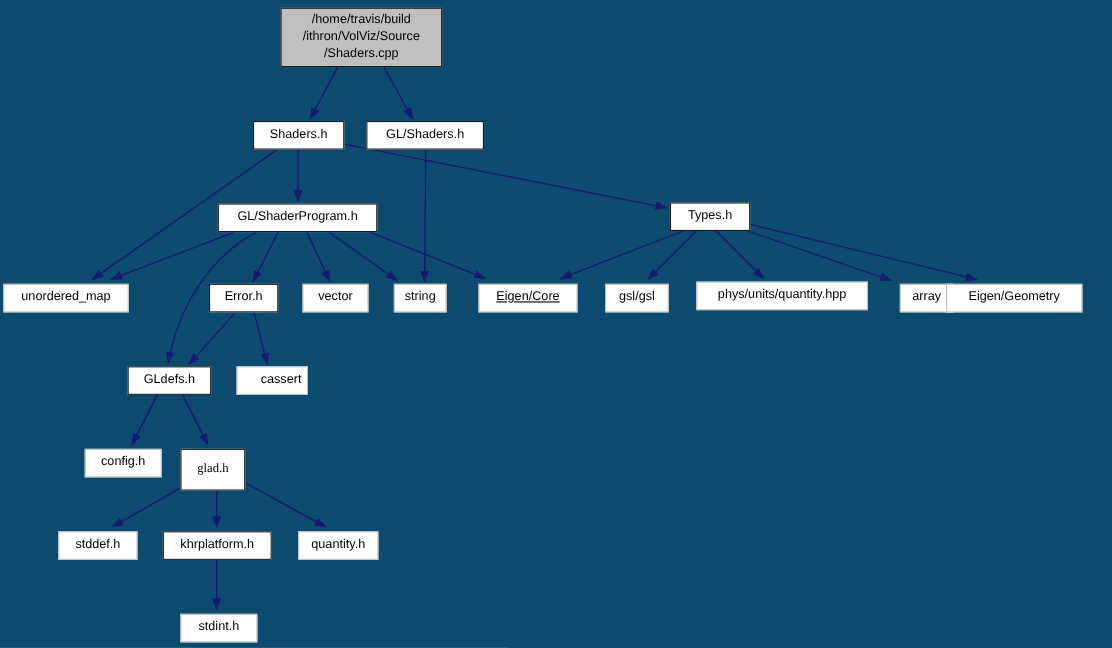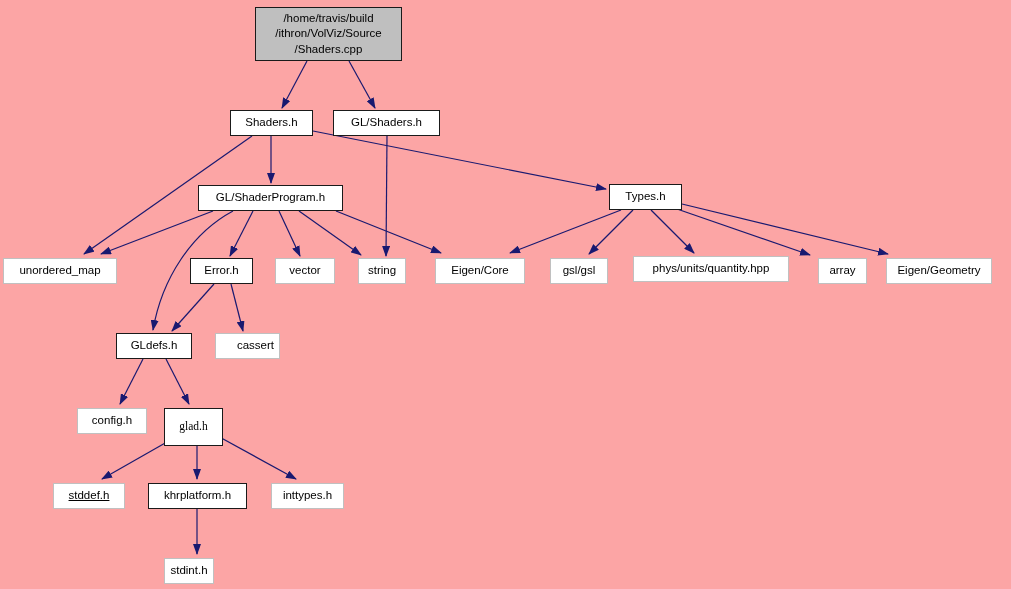--- a/index.html
+++ b/index.html
@@ -1,21 +1,21 @@
 <!DOCTYPE html>
 <html><head>
 <meta charset="utf-8">
 <title>Include Dependency Graph</title>
 <style>
   html, body { margin: 0; padding: 0; background: #ffffff; }
   .graph {
     position: relative;
     width: 1011px;
     height: 589px;
-    background: #fca5a5;
+    background: #0c4a6e;
     font-family: "Liberation Sans", sans-serif;
     overflow: hidden;
   }
   .edges {
     position: absolute;
     left: 0; top: 0;
     width: 1011px; height: 589px;
   }
   .node {
     position: absolute;
@@ -87,31 +87,31 @@
   <div class="node doc" style="left:230px; top:110px; width:83px;  height:26px;">Shaders.h</div>
   <div class="node doc" style="left:333px; top:110px; width:107px; height:26px;">GL/Shaders.h</div>
 
   <div class="node doc" style="left:198px; top:185px; width:145px; height:26px;">GL/ShaderProgram.h</div>
   <div class="node doc" style="left:609px; top:184px; width:73px;  height:26px;">Types.h</div>
 
   <div class="node" style="left:3px;   top:258px; width:114px; height:26px;">unordered_map</div>
   <div class="node doc" style="left:190px; top:258px; width:63px;  height:26px;">Error.h</div>
   <div class="node" style="left:275px; top:258px; width:60px;  height:26px;">vector</div>
   <div class="node" style="left:358px; top:258px; width:48px;  height:26px;">string</div>
-  <div class="node" style="left:435px; top:258px; width:90px;  height:26px;">Eigen/Core</div>
+  <div class="node" style="left:435px; top:258px; width:90px;  height:26px;text-decoration:underline;">Eigen/Core</div>
   <div class="node" style="left:550px; top:258px; width:58px;  height:26px;">gsl/gsl</div>
   <div class="node" style="left:633px; top:256px; width:156px; height:26px;">phys/units/quantity.hpp</div>
   <div class="node" style="left:818px; top:258px; width:49px;  height:26px;">array</div>
-  <div class="node" style="left:886px; top:258px; width:106px; height:26px;">Eigen/Geometry</div>
+  <div class="node" style="left:860px; top:258px; width:124px; height:26px;">Eigen/Geometry</div>
 
   <div class="node doc" style="left:116px; top:333px; width:76px;  height:26px;">GLdefs.h</div>
   <div class="node" style="left:215px; top:333px; width:65px;  height:26px;padding-left:16px;">cassert</div>
 
   <div class="node" style="left:77px;  top:408px; width:70px;  height:26px;text-align:right;">config.h</div>
   <div class="node doc" style="left:164px; top:408px; width:59px;  height:38px;font-family:Liberation Serif, serif;">glad.h</div>
 
-  <div class="node" style="left:53px;  top:483px; width:72px;  height:26px;text-decoration:underline;">stddef.h</div>
+  <div class="node" style="left:53px;  top:483px; width:72px;  height:26px;">stddef.h</div>
   <div class="node doc" style="left:148px; top:483px; width:99px;  height:26px;">khrplatform.h</div>
-  <div class="node" style="left:271px; top:483px; width:73px;  height:26px;">inttypes.h</div>
+  <div class="node" style="left:271px; top:483px; width:73px;  height:26px;">quantity.h</div>
 
-  <div class="node" style="left:164px; top:558px; width:50px;  height:26px;text-align:right;">stdint.h</div>
+  <div class="node" style="left:164px; top:558px; width:70px;  height:26px;text-align:right;">stdint.h</div>
 
 </div>
 
 </body></html>

